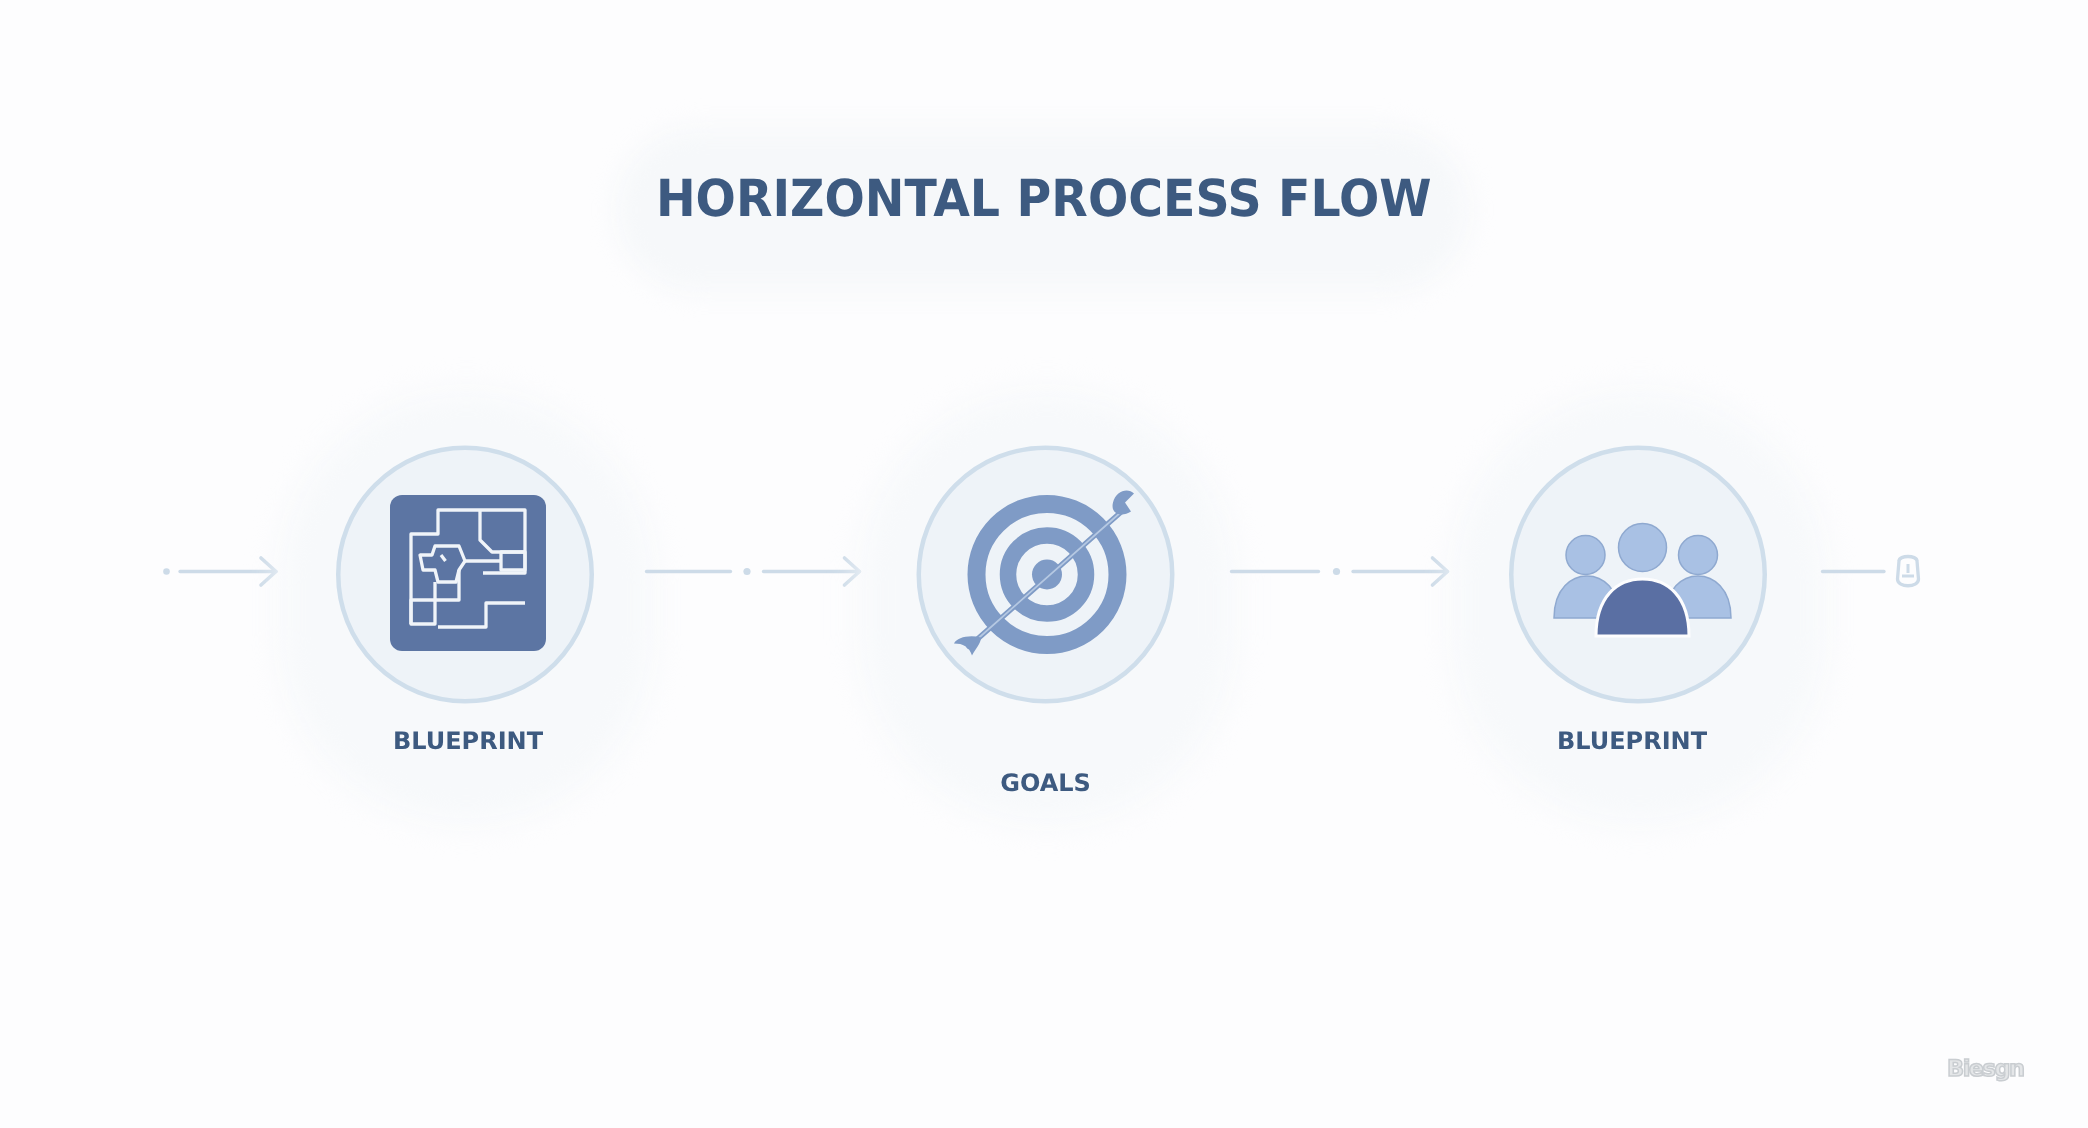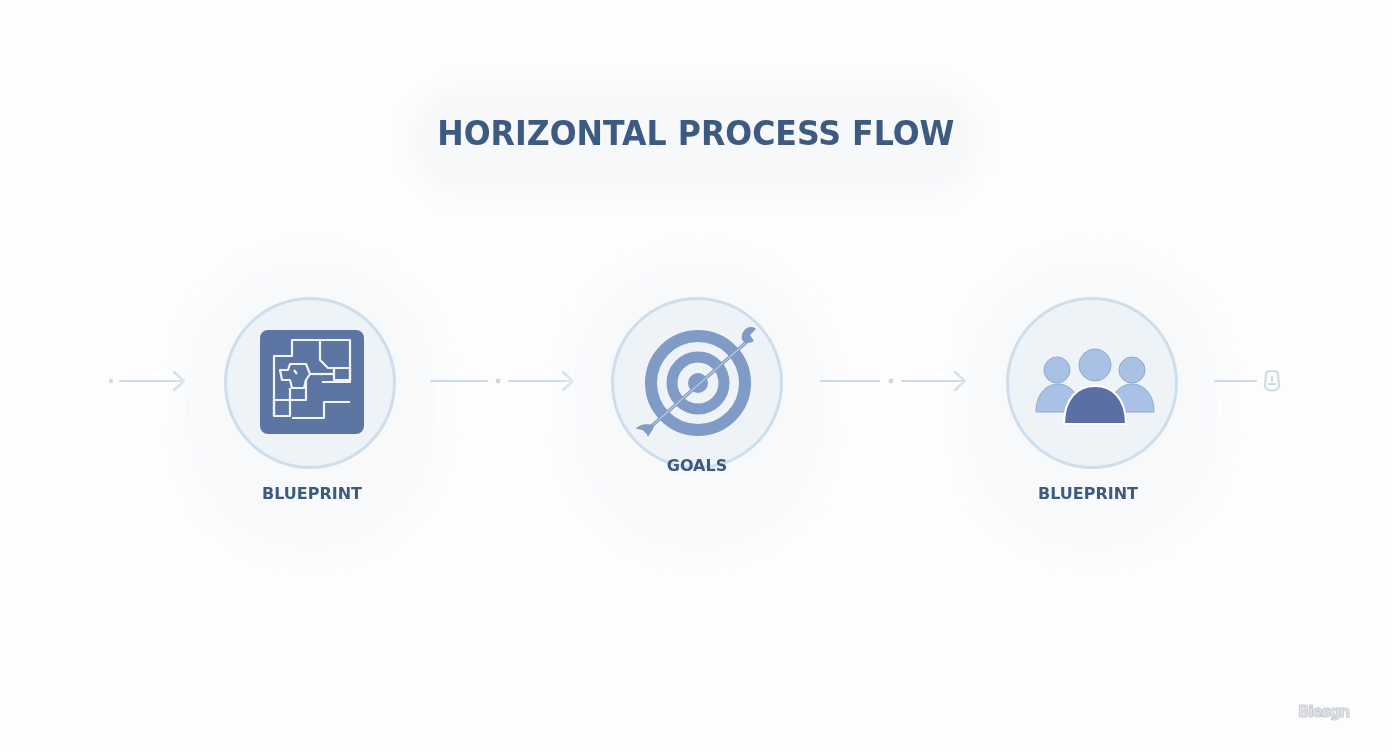--- a/index.html
+++ b/index.html
@@ -78,21 +78,21 @@
 <div class="node-circle" style="left:611px;top:297px"></div>
 <svg class="icon" style="left:632px;top:325px" width="130" height="118" viewBox="0 0 130 118">
   <circle cx="66" cy="58" r="47" fill="none" stroke="#7f9bc6" stroke-width="12"></circle>
   <circle cx="66" cy="58" r="26" fill="none" stroke="#7f9bc6" stroke-width="11"></circle>
   <circle cx="66" cy="58" r="10" fill="#7f9bc6"></circle>
   <line x1="14" y1="106" x2="118" y2="14" stroke="#7f9bc6" stroke-width="3.5" stroke-linecap="round"></line>
   <line x1="14" y1="106" x2="118" y2="14" stroke="#b5c8e2" stroke-width="1.2" stroke-linecap="round"></line>
   <path d="M110,10 C112,2 120,0 124,4 L118,10 L122,16 C116,20 108,18 110,10 Z" fill="#7f9bc6"></path>
   <path d="M22,100 C14,98 6,100 4,104 C10,104 14,106 16,112 C18,108 22,104 22,100 Z" fill="#7f9bc6"></path>
 </svg>
-<div class="node-label" style="left:577px;top:456px">GOALS</div>
+<div class="node-label" style="left:577px;top:512px">GOALS</div>
 
 <svg class="arrow" style="left:815px;top:368px" width="160" height="26" viewBox="0 0 160 26">
   <line x1="6" y1="13" x2="64" y2="13" stroke="#cddbe8" stroke-width="2.2" stroke-linecap="round"></line>
   <circle cx="76" cy="13" r="2.4" fill="#cddbe8"></circle>
   <line x1="87" y1="13" x2="150" y2="13" stroke="#cddbe8" stroke-width="2.2" stroke-linecap="round"></line>
   <polyline points="140,4 150,13 140,22" fill="none" stroke="#cddbe8" stroke-width="2.4" stroke-linecap="round" stroke-linejoin="round"></polyline>
 </svg>
 
 <div class="node-glow" style="left:968px;top:260px"></div>
 <div class="node-circle" style="left:1006px;top:297px"></div>

